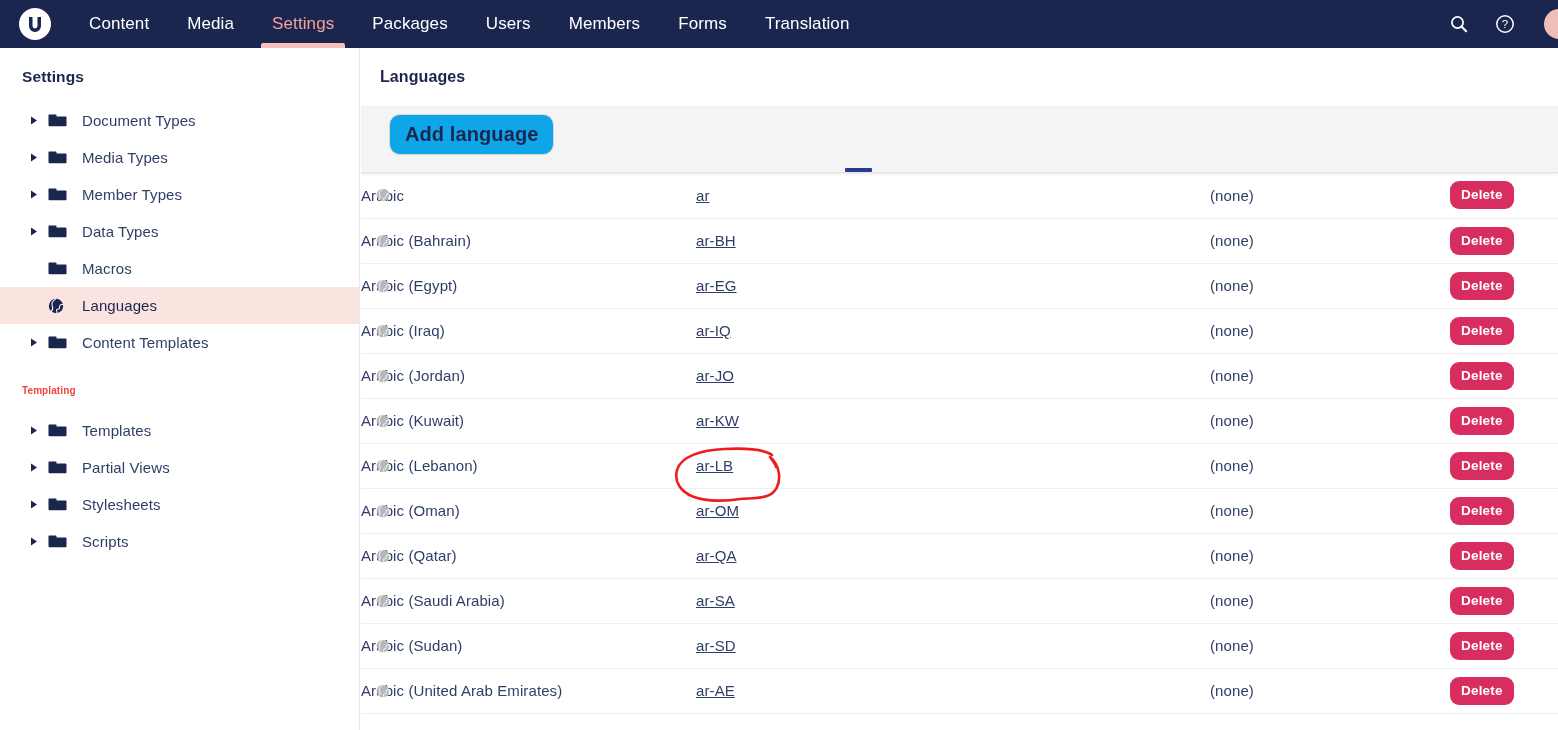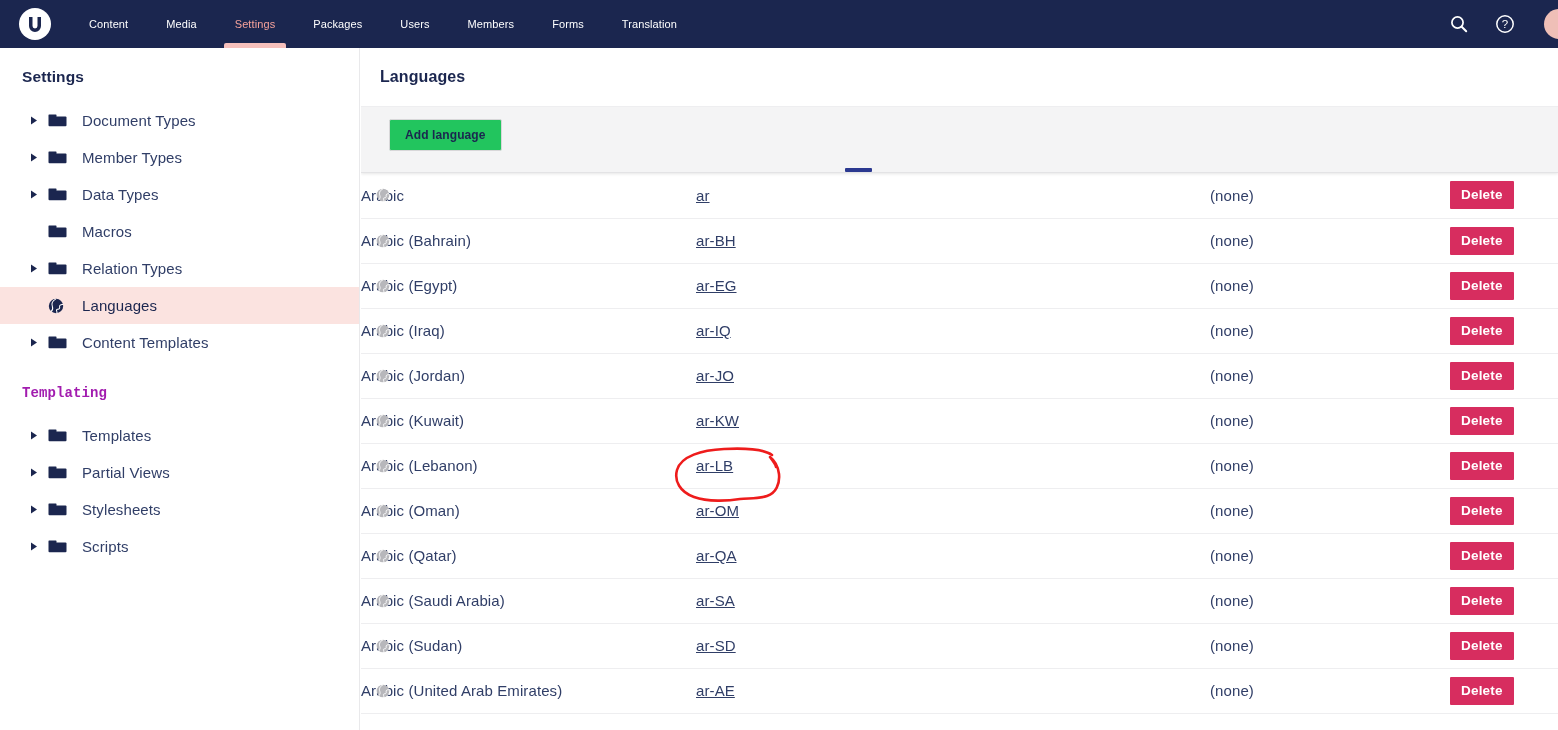--- a/index.html
+++ b/index.html
@@ -30,21 +30,21 @@
     background: #ffffff;
     display: flex; align-items: center; justify-content: center;
   }
   .logo svg { display:block; }
   .nav-items { display: flex; align-items: stretch; }
   .nav-item {
     position: relative;
     display: flex; align-items: center;
     padding: 0 19px;
     color: #ffffff;
-    font-size: 11px;
+    font-size: 17px;
     letter-spacing: .1px;
     cursor: pointer;
     white-space: nowrap;
   }
   .nav-item.active { color: #f5a29b; }
   .nav-item.active::after {
     content: "";
     position: absolute; left: 8px; right: 8px; bottom: 0;
     height: 5px; border-radius: 2px 2px 0 0;
     background: #f6c0bc;
@@ -101,24 +101,23 @@
     margin-left: 6px; margin-right: 10px;
     display: flex; align-items: center; justify-content: flex-start;
     flex: 0 0 24px;
   }
   .node-label {
     font-size: 15px; color: #303e67; letter-spacing: .1px;
     white-space: nowrap;
   }
   .tree-node.selected .node-label { color: #1b264f; }
   .section-title {
-    font-size: 14px; font-weight: bold; color: #a21caf;
+    font-size: 10px; font-weight: bold; color: #ef4444;
     padding: 24px 0 0 22px;
     letter-spacing: .1px;
-    font-family: Liberation Mono, monospace;
   }
 
   
   .main {
     position: absolute; top: 48px; left: 361px;
     width: 1197px; height: 682px;
     background: #ffffff;
     overflow: hidden;
   }
   .content-header {
@@ -132,25 +131,25 @@
     letter-spacing: .1px;
   }
   .toolbar {
     height: 56px;
     background: #f4f4f5;
     border-top: 1px solid #eeeef0;
     display: flex; align-items: center;
     padding-left: 28px;
   }
   .btn-add {
-    background: #22c55e;
+    background: #0ea5e9;
     border: 1px solid #d8d7d9;
-    border-radius: 2px;
+    border-radius: 11px;
     color: #1b264f;
-    font-size: 12px; font-weight: bold;
+    font-size: 20px; font-weight: bold;
     font-family: "Liberation Sans", sans-serif;
     padding: 8px 15px;
     cursor: pointer;
     letter-spacing: .1px;
   }
 
   
   .table-scroll {
     position: relative;
     height: 568px;
@@ -191,21 +190,21 @@
 
   .row-globe {
     position: absolute; left: 15px; top: 50%;
     transform: translateY(-50%);
     width: 14px; height: 14px;
   }
   .btn-delete {
     display: inline-block;
     background: #d72d5f;
     color: #ffffff;
-    border: none; border-radius: 1px;
+    border: none; border-radius: 9px;
     font-size: 13.5px; font-weight: bold;
     font-family: "Liberation Sans", sans-serif;
     padding: 6px 11px 7px;
     cursor: pointer;
     letter-spacing: .2px;
   }
 
   
   .annotation {
     position: absolute;
@@ -277,20 +276,34 @@
             <svg width="8" height="9" viewBox="0 0 8 9" aria-hidden="true">
               <path d="M1 0.6 L7 4.5 L1 8.4 Z" fill="#1b264f"></path>
             </svg>
           </span>
           <span class="node-icon">
             <svg width="19" height="15" viewBox="0 0 19 15" aria-hidden="true">
               <rect x="0.5" y="1.4" width="8" height="2.6" rx="0.6" fill="#1b264f"></rect>
               <rect x="0.5" y="3.6" width="18" height="9.6" rx="1" fill="#1b264f"></rect>
             </svg>
           </span>
+          <span class="node-label">Media Types</span>
+        </div>
+        <div class="tree-node">
+          <span class="caret">
+            <svg width="8" height="9" viewBox="0 0 8 9" aria-hidden="true">
+              <path d="M1 0.6 L7 4.5 L1 8.4 Z" fill="#1b264f"></path>
+            </svg>
+          </span>
+          <span class="node-icon">
+            <svg width="19" height="15" viewBox="0 0 19 15" aria-hidden="true">
+              <rect x="0.5" y="1.4" width="8" height="2.6" rx="0.6" fill="#1b264f"></rect>
+              <rect x="0.5" y="3.6" width="18" height="9.6" rx="1" fill="#1b264f"></rect>
+            </svg>
+          </span>
           <span class="node-label">Member Types</span>
         </div>
         <div class="tree-node">
           <span class="caret">
             <svg width="8" height="9" viewBox="0 0 8 9" aria-hidden="true">
               <path d="M1 0.6 L7 4.5 L1 8.4 Z" fill="#1b264f"></path>
             </svg>
           </span>
           <span class="node-icon">
             <svg width="19" height="15" viewBox="0 0 19 15" aria-hidden="true">
@@ -306,34 +319,20 @@
               <path d="M1 0.6 L7 4.5 L1 8.4 Z" fill="#1b264f"></path>
             </svg>
           </span>
           <span class="node-icon">
             <svg width="19" height="15" viewBox="0 0 19 15" aria-hidden="true">
               <rect x="0.5" y="1.4" width="8" height="2.6" rx="0.6" fill="#1b264f"></rect>
               <rect x="0.5" y="3.6" width="18" height="9.6" rx="1" fill="#1b264f"></rect>
             </svg>
           </span>
           <span class="node-label">Macros</span>
-        </div>
-        <div class="tree-node">
-          <span class="caret">
-            <svg width="8" height="9" viewBox="0 0 8 9" aria-hidden="true">
-              <path d="M1 0.6 L7 4.5 L1 8.4 Z" fill="#1b264f"></path>
-            </svg>
-          </span>
-          <span class="node-icon">
-            <svg width="19" height="15" viewBox="0 0 19 15" aria-hidden="true">
-              <rect x="0.5" y="1.4" width="8" height="2.6" rx="0.6" fill="#1b264f"></rect>
-              <rect x="0.5" y="3.6" width="18" height="9.6" rx="1" fill="#1b264f"></rect>
-            </svg>
-          </span>
-          <span class="node-label">Relation Types</span>
         </div>
         <div class="tree-node selected">
           <span class="caret empty">
             <svg width="8" height="9" viewBox="0 0 8 9" aria-hidden="true">
               <path d="M1 0.6 L7 4.5 L1 8.4 Z" fill="#1b264f"></path>
             </svg>
           </span>
           <span class="node-icon">
             <svg width="16" height="16" viewBox="0 0 16 16" aria-hidden="true">
               <circle cx="8" cy="8" r="7.2" fill="#1b264f"></circle>

